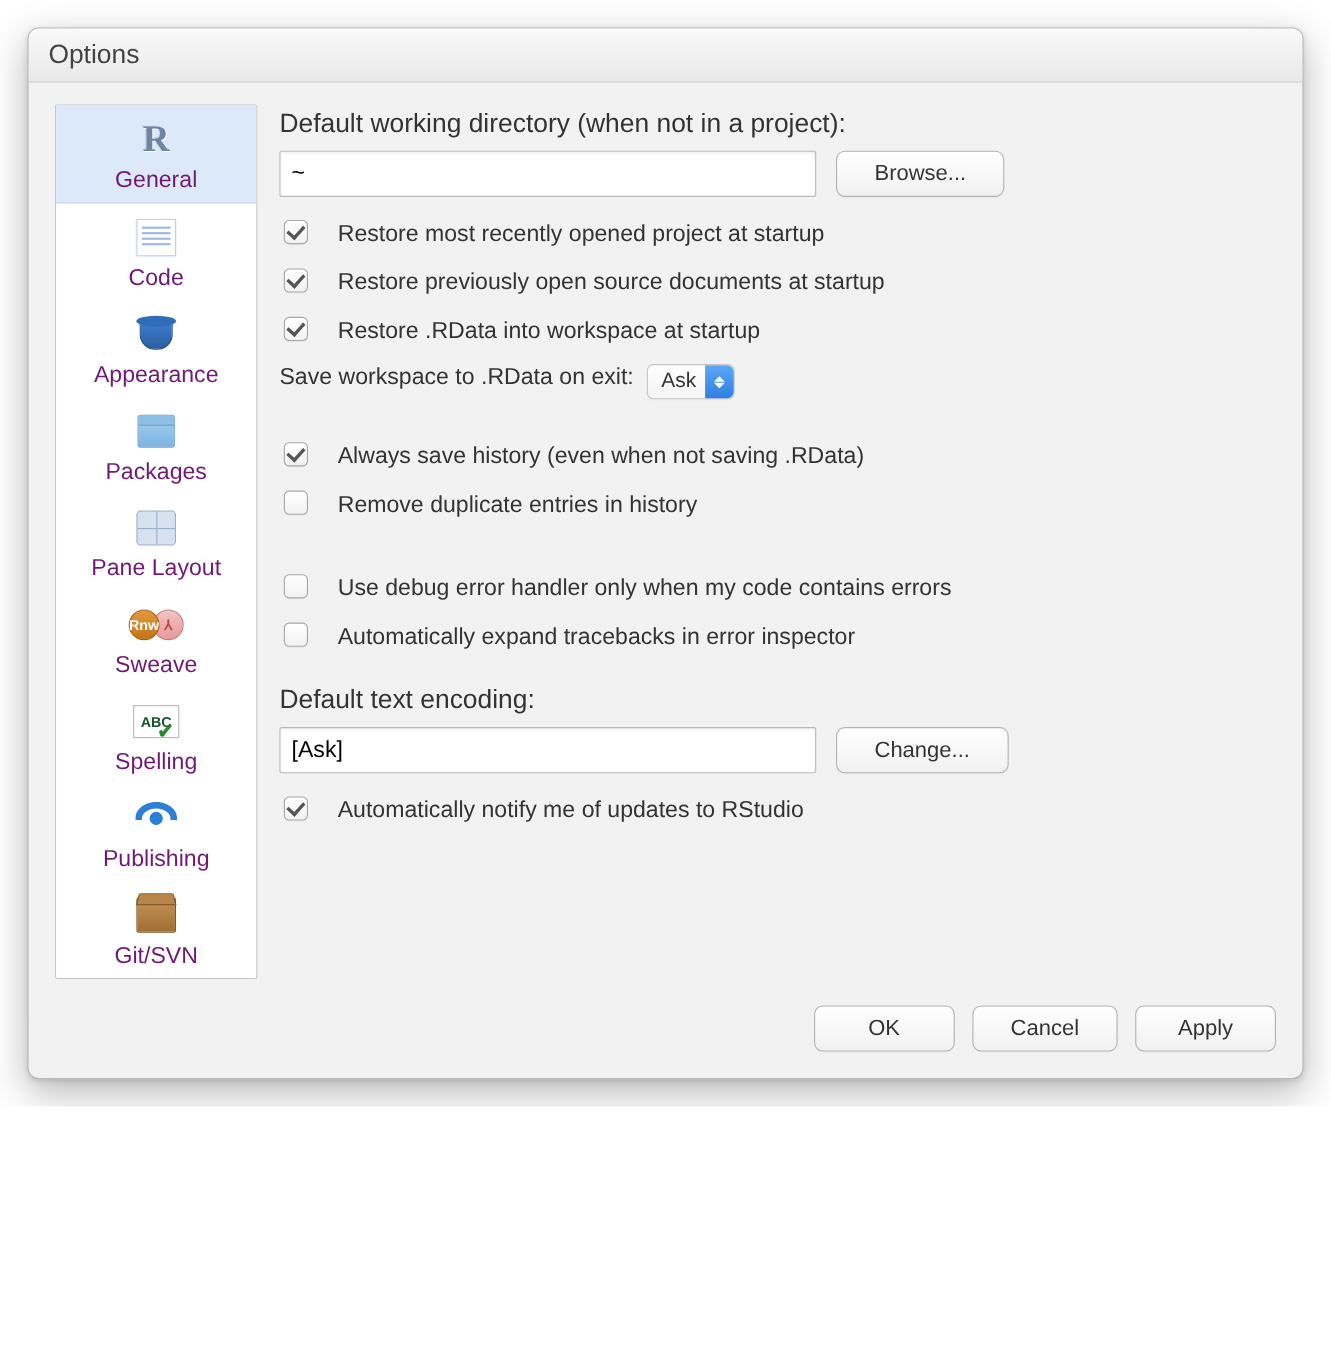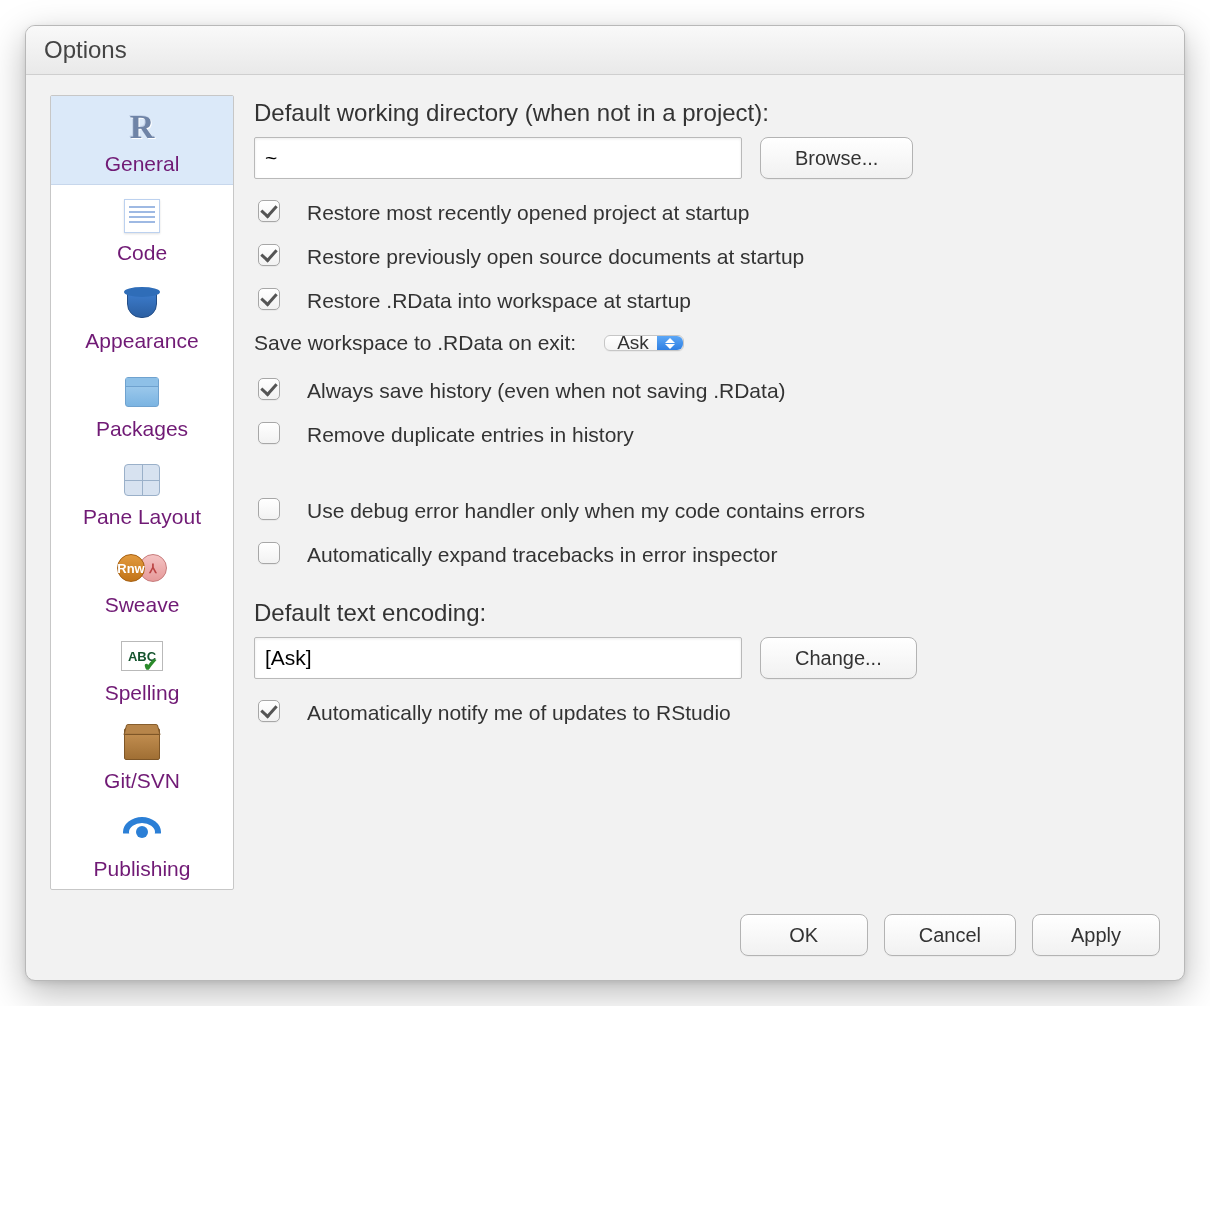--- a/index.html
+++ b/index.html
@@ -124,30 +124,30 @@
     content: "";
     position: absolute;
     left: 5px; top: 1px;
     width: 7px; height: 12px;
     border: solid #555;
     border-width: 0 3px 3px 0;
     transform: rotate(42deg);
   }
   .inline-row {
     display: flex;
-    align-items: center;
-    gap: 28px;
-    margin: 18px 0 20px 0;
+    align-items: flex-start;
+    gap: 12px;
+    margin: 18px 0 36px 0;
     font-size: 21px;
   }
   .select-wrap {
     position: relative;
     display: inline-flex;
     align-items: center;
-    height: 16px;
+    height: 32px;
     border: 1px solid #c6c6c6;
     border-radius: 6px;
     background: linear-gradient(#ffffff,#f4f4f4);
     padding: 0 34px 0 12px;
     font-size: 19px;
     box-shadow: 0 1px 0 rgba(0,0,0,0.04);
   }
   .select-arrow {
     position: absolute;
     right: 0; top: 0; bottom: 0;
@@ -273,29 +273,29 @@
         <span class="label">Sweave</span>
       </div>
       <div class="sidebar-item">
         <span class="icon-slot">
             <span class="ico-abc">ABC</span>
           </span>
         <span class="label">Spelling</span>
       </div>
       <div class="sidebar-item">
         <span class="icon-slot">
+            <span class="ico-pub"></span>
+          </span>
+        <span class="label">Publishing</span>
+      </div>
+      <div class="sidebar-item">
+        <span class="icon-slot">
             <span class="ico-box"></span>
           </span>
         <span class="label">Git/SVN</span>
-      </div>
-      <div class="sidebar-item">
-        <span class="icon-slot">
-            <span class="ico-pub"></span>
-          </span>
-        <span class="label">Publishing</span>
       </div>
     </div>
 
     <div class="main">
 
       <div class="field-label">Default working directory (when not in a project):</div>
       <div class="row">
         <input class="text-input" value="~" style="">
         <button class="btn">Browse...</button>
       </div>

